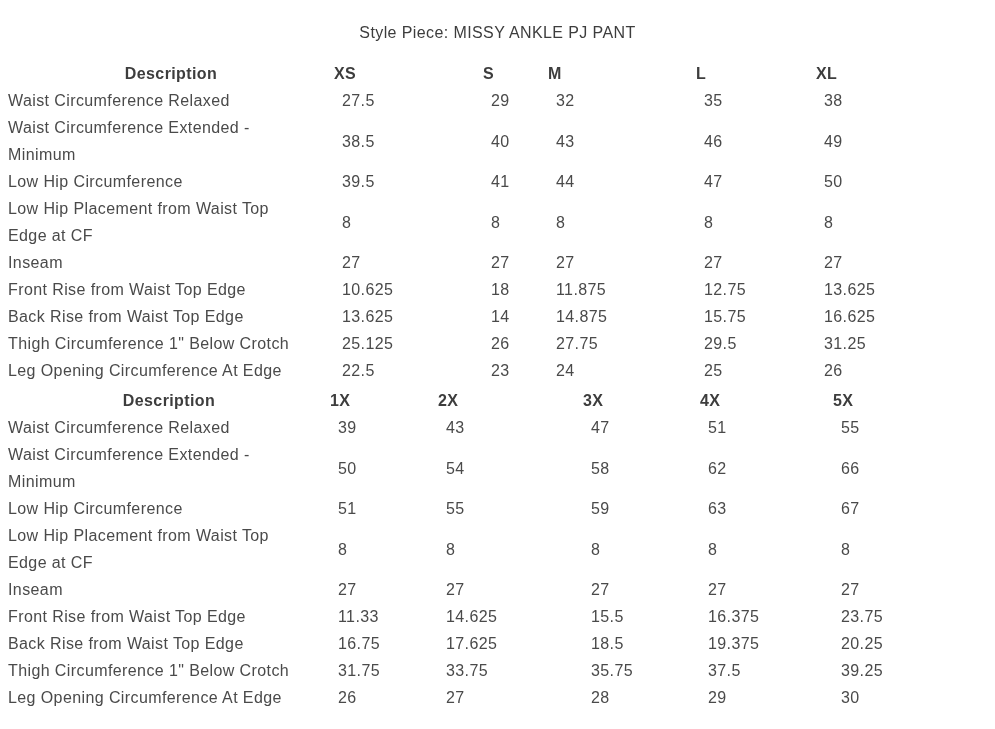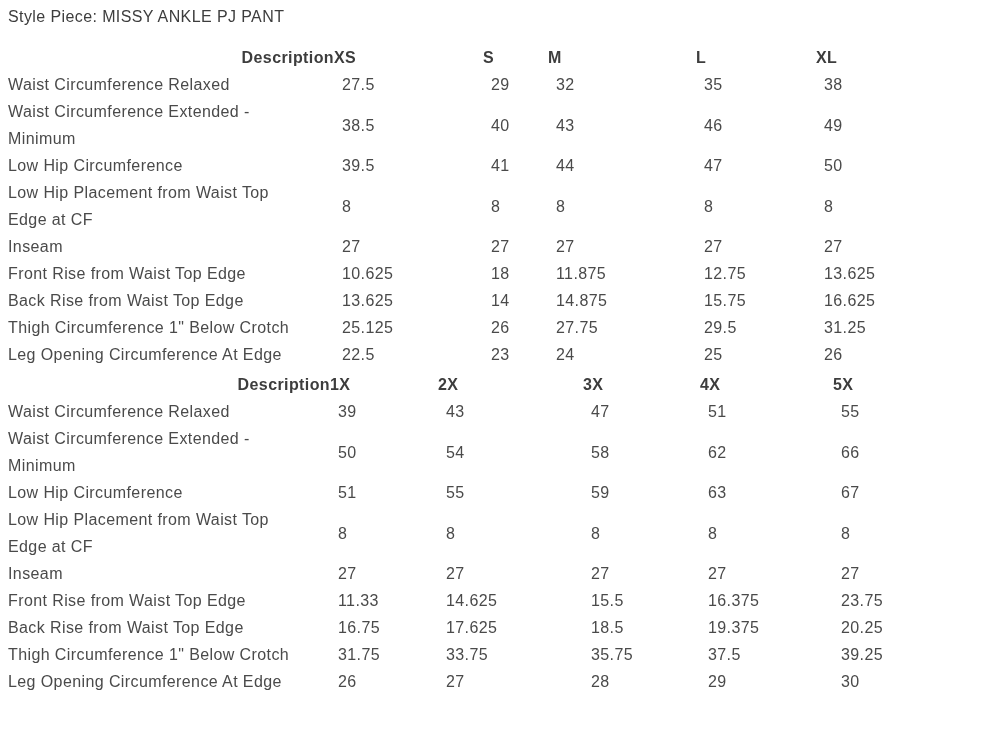--- a/index.html
+++ b/index.html
@@ -20,38 +20,39 @@
     font-family: "Liberation Sans", sans-serif;
     font-size: 16px;
     letter-spacing: 0.4px;
     color: var(--text);
   }
   .section-title {
     font-size: 16px;
     font-weight: 400;
     color: var(--heading);
     line-height: 26px;
-    margin: 0 0 14px 0;
+    margin: 16px 0 14px 0;
+    text-align: center;
   }
   section + section { margin-top: 3px; }
   table.size-table {
     border-collapse: collapse;
     table-layout: fixed;
     width: 979px;
   }
   table.size-table th {
     font-weight: 700;
     color: var(--heading);
     text-align: left;
     padding: 0;
     line-height: 27px;
     height: 27px;
     white-space: nowrap;
   }
-  table.size-table th.desc-h { text-align: right; }
+  table.size-table th.desc-h { text-align: center; }
   table.size-table td {
     vertical-align: middle;
     line-height: 27px;
     padding: 0;
   }
   table.size-table td.val {
     padding-left: 8px;
     white-space: nowrap;
   }
   table.size-table td.desc {

